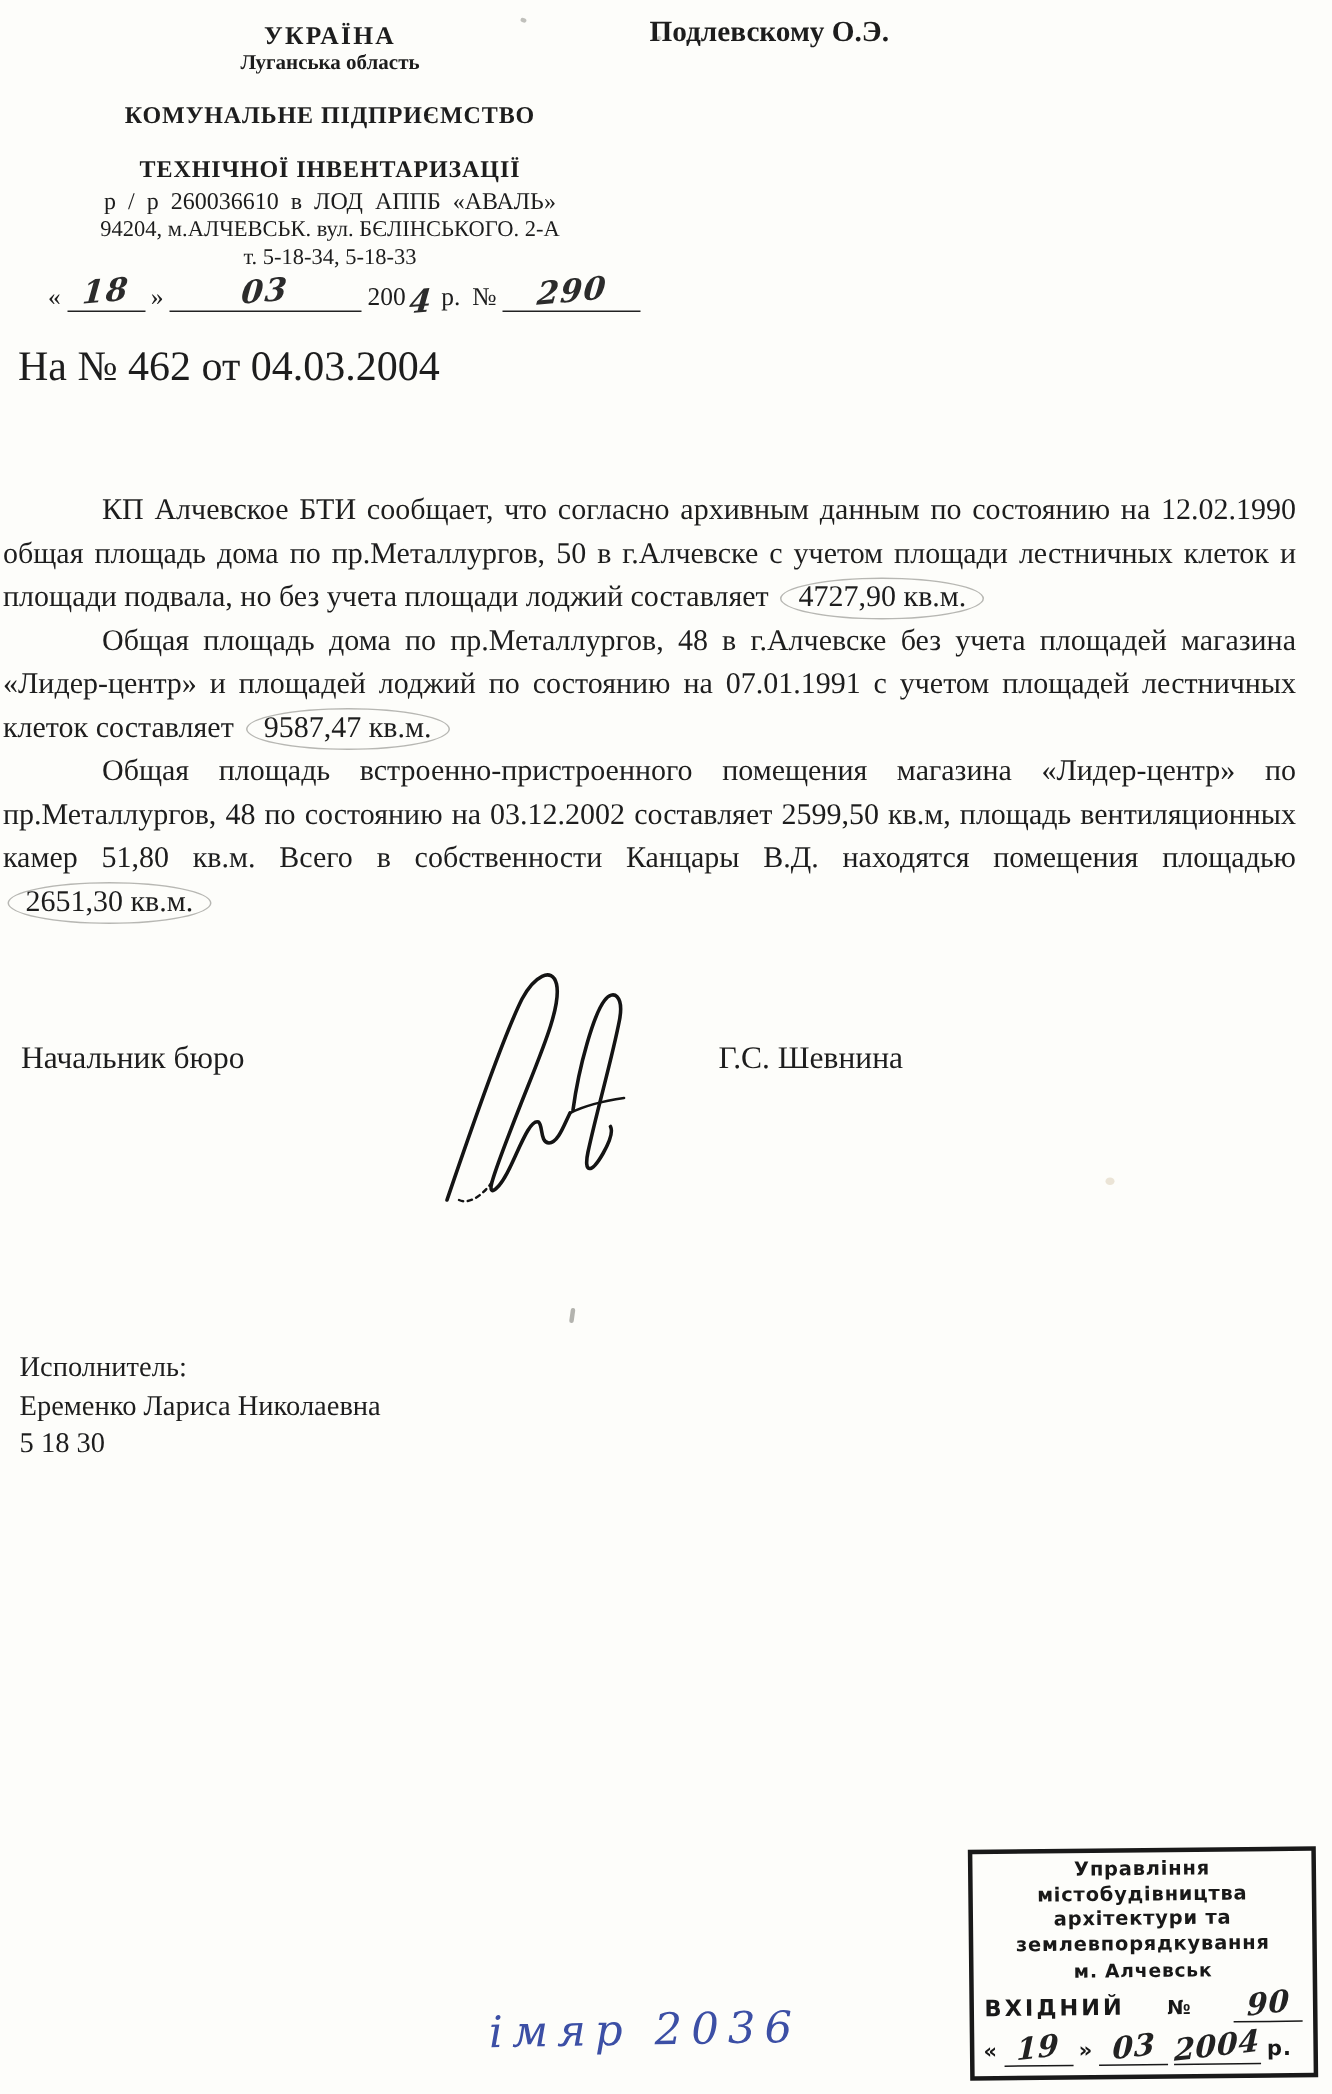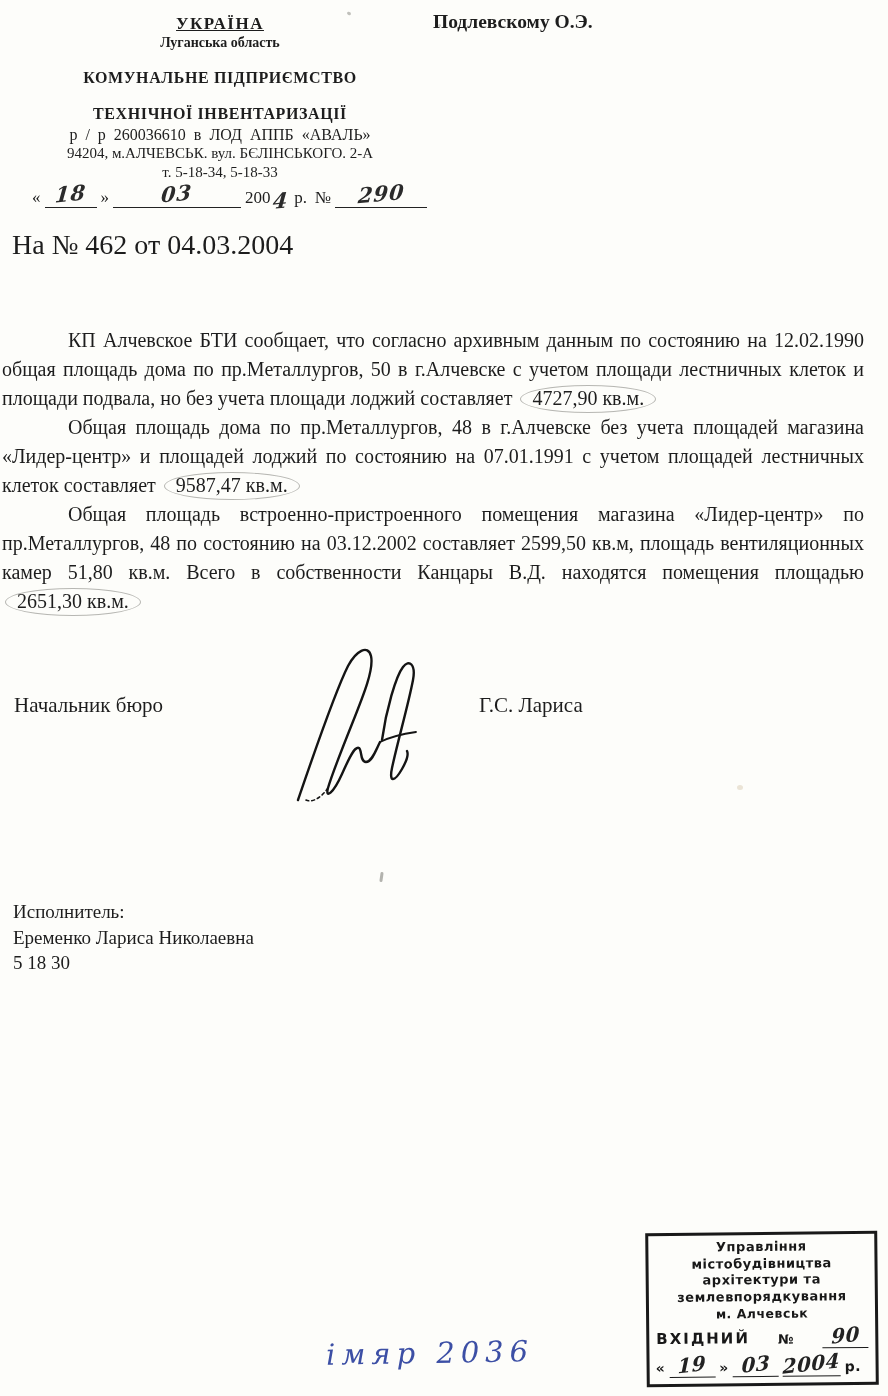--- a/index.html
+++ b/index.html
@@ -3,21 +3,21 @@
 <meta charset="utf-8">
 <style>
   html,body{margin:0;padding:0;background:#e9e9e6;}
   .page{
     position:relative;width:888px;height:1396px;margin:0 auto;
     background:#fdfdfa;overflow:hidden;color:#1d1d1d;
     font-family:"Liberation Serif","DejaVu Serif",serif;
   }
   
   .letterhead{position:absolute;left:8px;top:14px;width:424px;text-align:center;line-height:1.12;}
-  .lh-country{font-weight:700;font-size:17px;letter-spacing:1.5px;text-decoration:underline;}
+  .lh-country{font-weight:700;font-size:17px;letter-spacing:1.5px;}
   .lh-region{font-weight:700;font-size:14px;margin-top:2px;}
   .lh-org{font-weight:700;font-size:16px;letter-spacing:.6px;margin-top:18px;}
   .lh-plain{font-size:16px;margin-top:3px;word-spacing:4px;}
   .lh-small{font-size:15px;margin-top:2px;}
   
   .date-line{position:absolute;left:28px;top:183px;width:430px;font-size:17px;display:flex;align-items:flex-end;}
   .slot{display:inline-block;border-bottom:1.6px solid #222;text-align:center;position:relative;height:24px;}
   .slot-day{width:52px;}
   .slot-month{width:128px;}
   .slot-num{width:92px;}
@@ -114,21 +114,21 @@
 
   <div class="sign-position">Начальник бюро</div>
   <svg class="signature-svg" width="160" height="165" viewBox="0 0 160 165">
     <g fill="none" stroke="#141414" stroke-width="2.4" stroke-linecap="round">
       <path d="M22,158 C35,120 58,52 72,24 C80,9 92,2 95,14 C98,27 88,52 76,82 C66,107 56,132 52,146 C49,157 57,152 66,132 C72,119 78,104 83,106 C86,108 84,120 90,120 C96,120 100,108 104,100"></path>
       <path d="M106,98 C110,68 120,34 127,25 C133,17 140,22 137,38 C132,64 122,98 116,126 C113,140 118,141 126,127 C130,120 133,113 131,109"></path>
       <path d="M104,100 C112,96 126,92 140,90" stroke-width="1.8"></path>
       <path d="M52,146 C45,156 36,161 30,158" stroke-width="1.6" stroke-dasharray="3,3"></path>
     </g>
   </svg>
-  <div class="sign-name">Г.С. Лариса</div>
+  <div class="sign-name">Г.С. Шевнина</div>
 
   <div class="executor">
     <div>Исполнитель:</div>
     <div>Еременко Лариса Николаевна</div>
     <div>5 18 30</div>
   </div>
 
   <div class="stamp">
     <div>Управління містобудівництва</div>
     <div>архітектури та</div>

